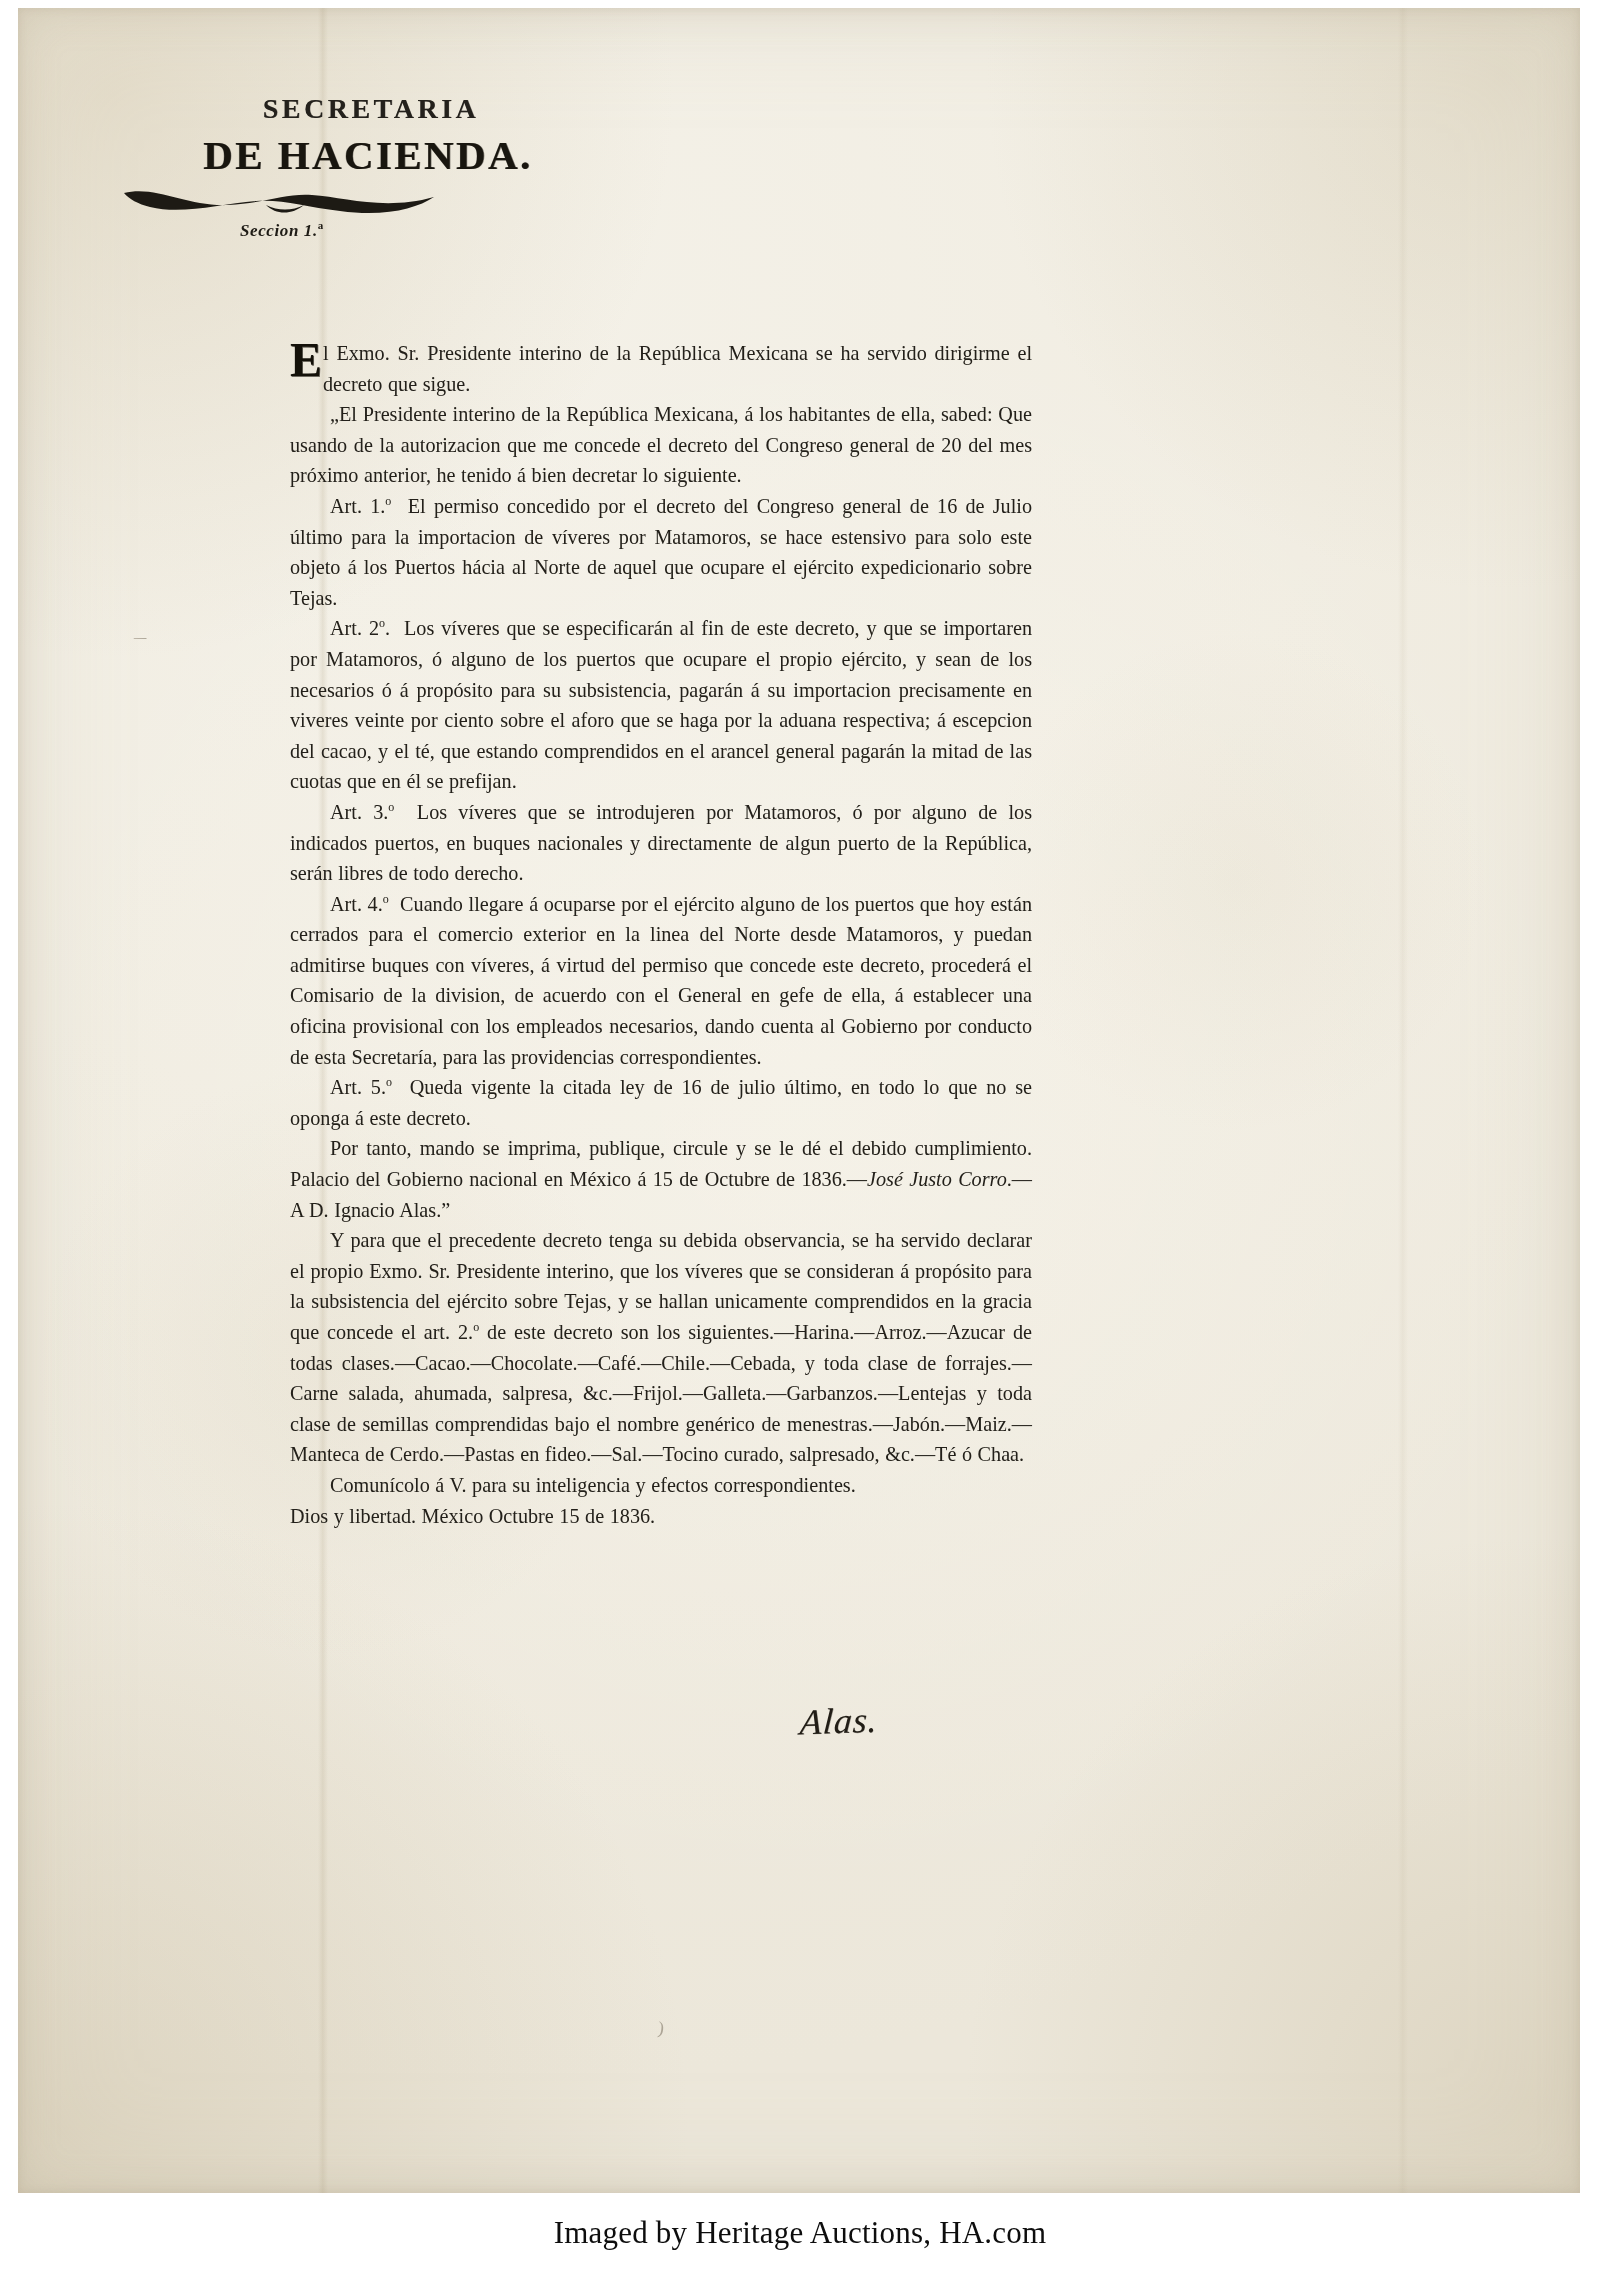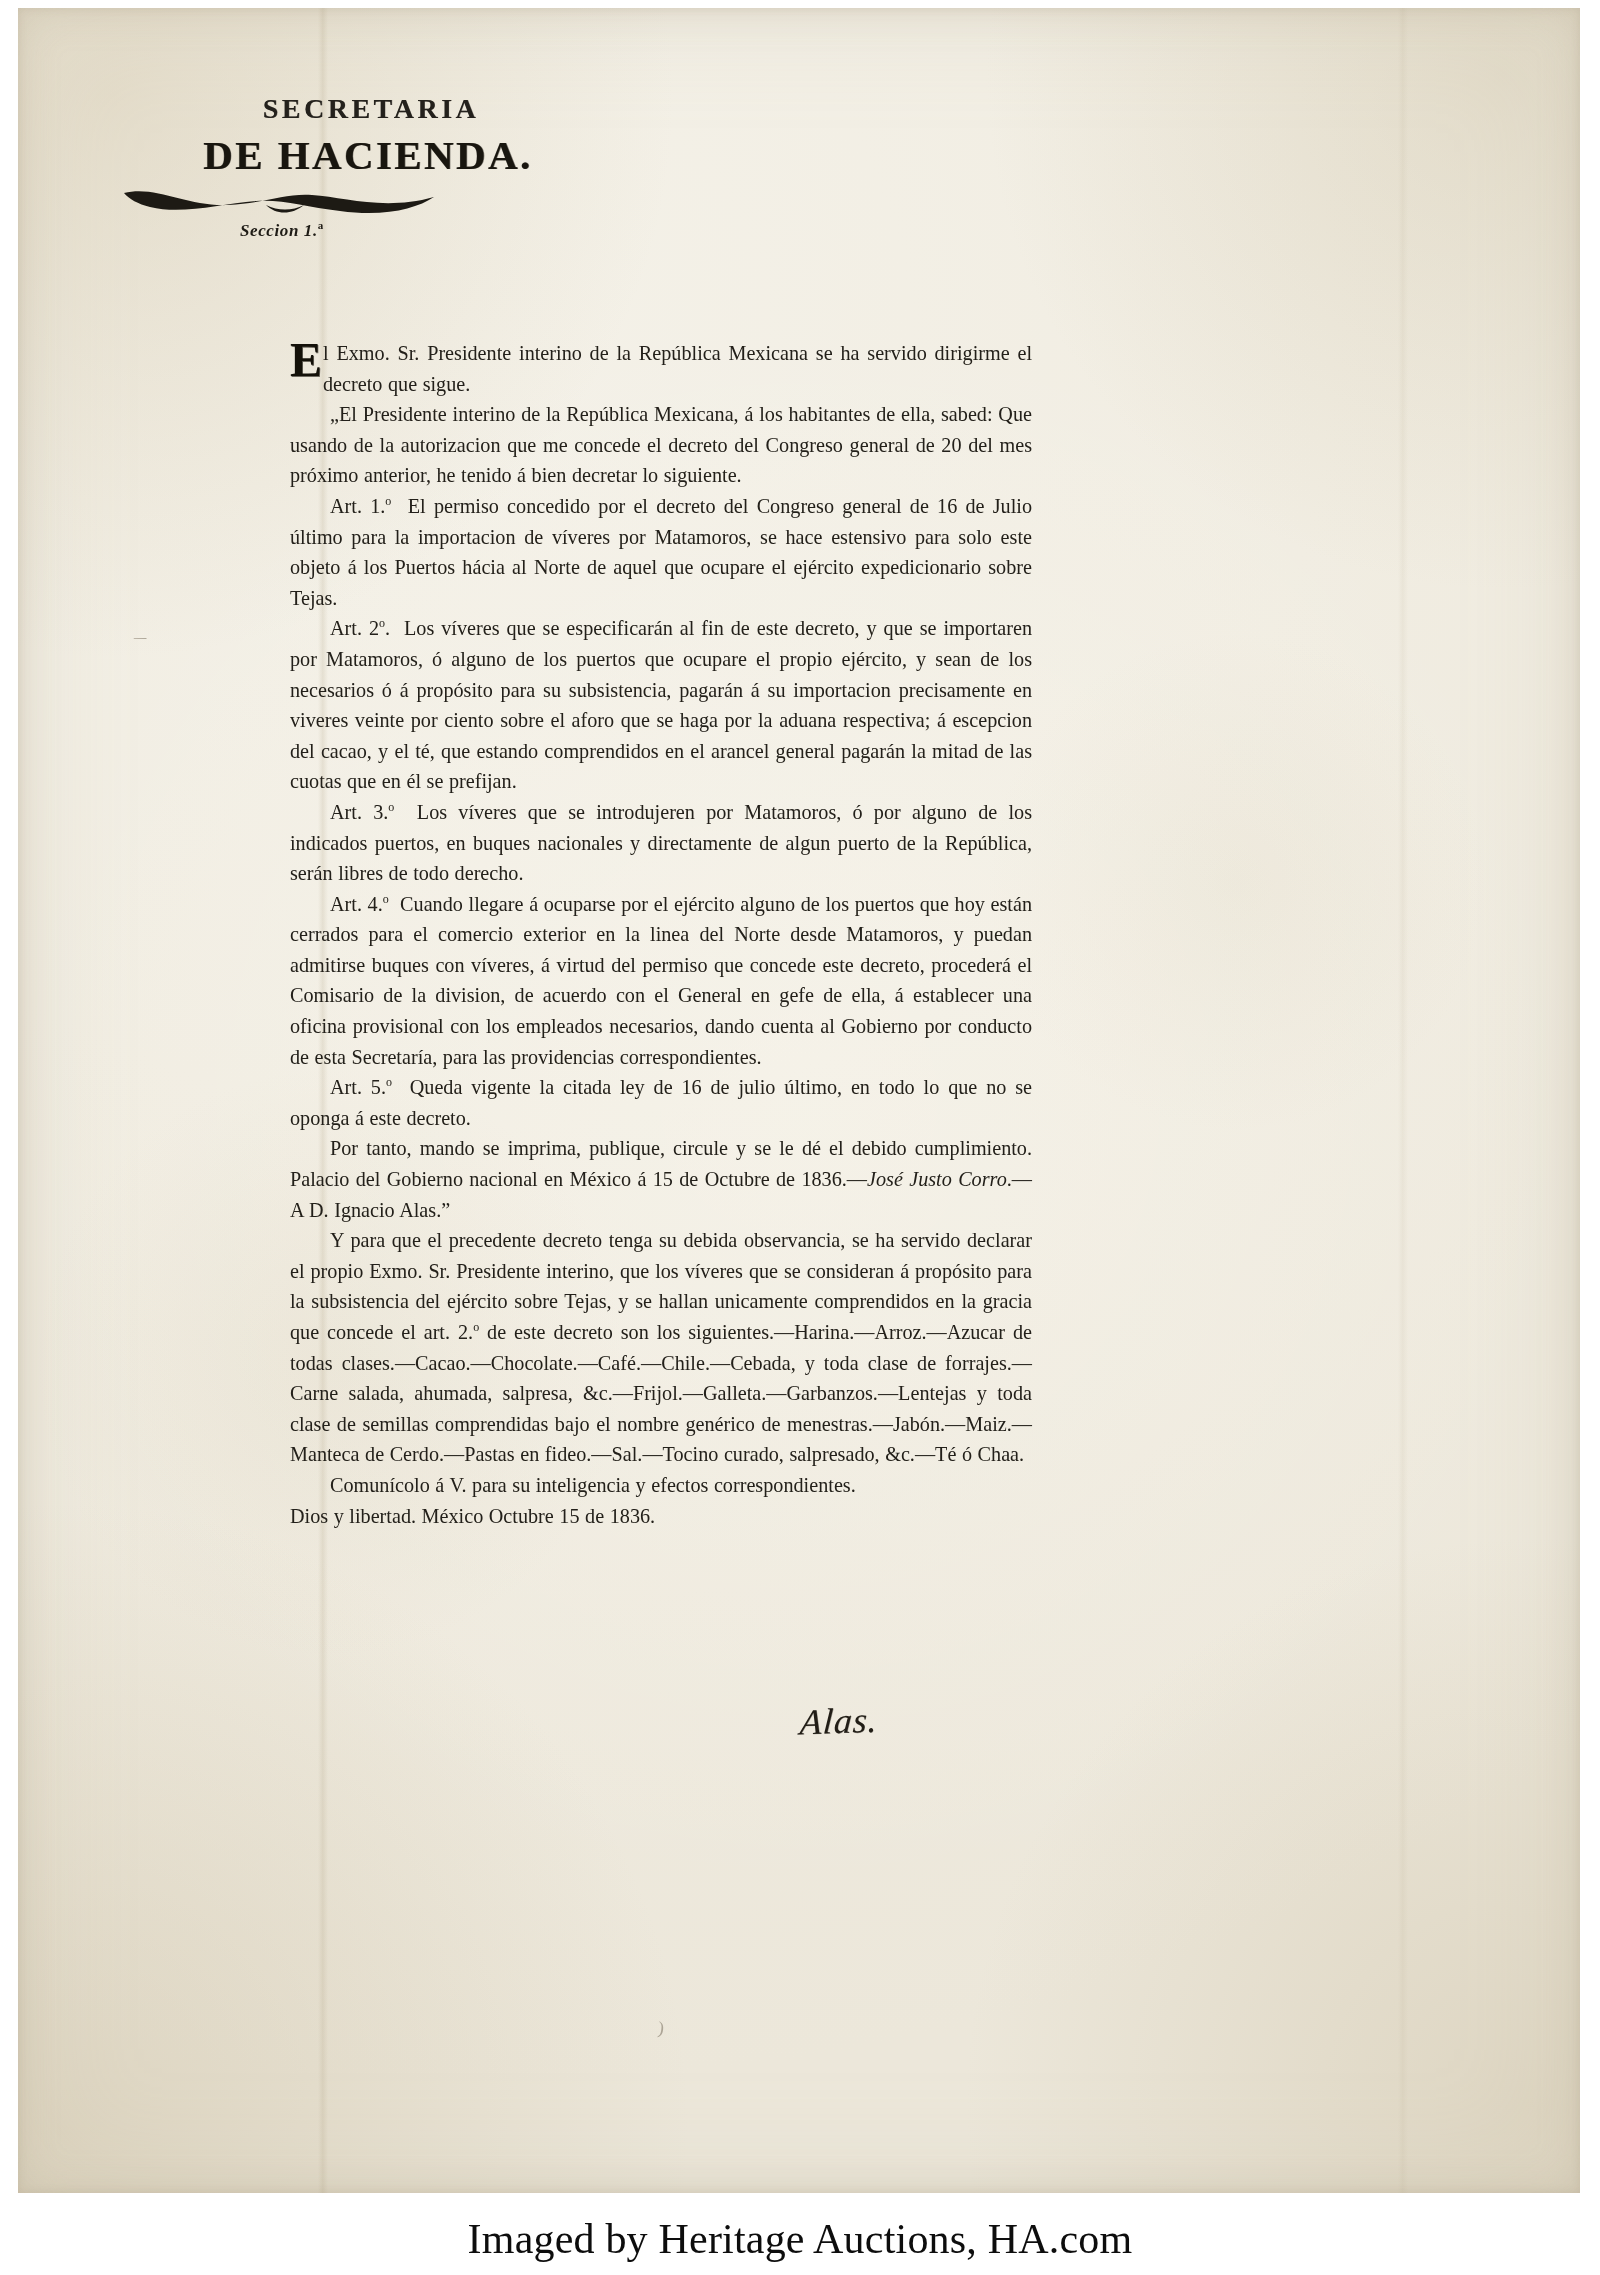--- a/index.html
+++ b/index.html
@@ -186,21 +186,21 @@
   }
 
   
   .imprint {
     position: absolute;
     left: 0;
     top: 2215px;
     width: 1600px;
     text-align: center;
     font-family: "Liberation Serif", "DejaVu Serif", serif;
-    font-size: 42px;
+    font-size: 31px;
     color: #0d0d0d;
     letter-spacing: 0.2px;
   }
 
   
   .pencil-mark {
     position: absolute;
     pointer-events: none;
     color: rgba(120,110,92,0.55);
     font-size: 18px;

